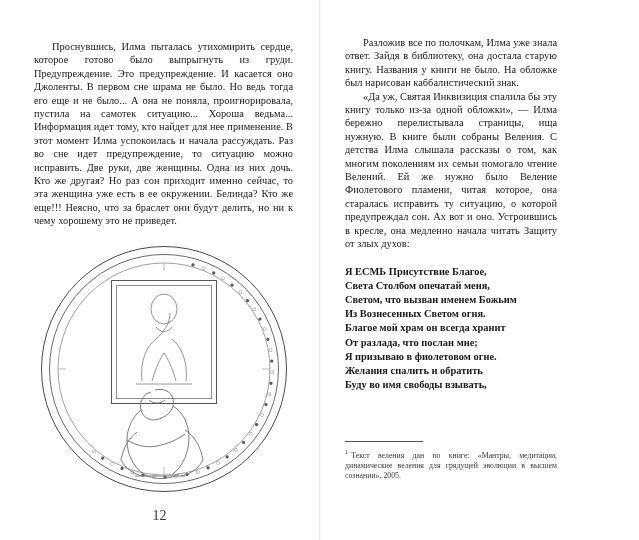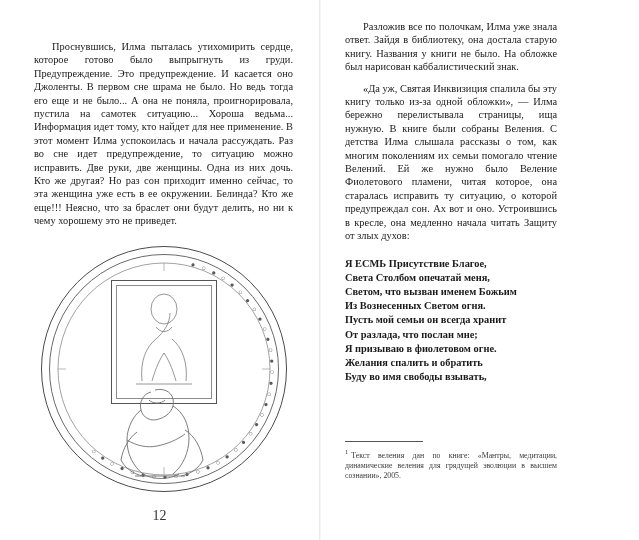--- a/index.html
+++ b/index.html
@@ -25,41 +25,41 @@
     position: relative;
     box-sizing: border-box;
     height: 100%;
   }
   .page-left {
     width: 319px;
     padding: 40px 26px 0 34px;
   }
   .page-right {
     width: 272px;
-    padding: 20px 34px 0 26px;
+    padding: 36px 34px 0 26px;
   }
   .gutter-shadow {
     position: absolute;
     top: 0;
     left: 319px;
     width: 2px;
     height: 100%;
     background: linear-gradient(to right, rgba(0,0,0,0.10), rgba(0,0,0,0.02));
   }
   p.body {
     margin: 0;
     text-align: justify;
     font-size: 10.4px;
     line-height: 13.4px;
     text-indent: 18px;
     hyphens: auto;
     -webkit-hyphens: auto;
   }
   p.body + p.body {
-    margin-top: 8px;
+    margin-top: 0;
   }
   .page-number {
     position: absolute;
     bottom: 16px;
     width: 100%;
     left: 0;
     text-align: center;
     font-size: 14px;
     color: #333;
   }
@@ -234,21 +234,21 @@
   <div class="page page-right">
 
     <p class="body">Разложив все по полочкам, Илма уже знала ответ. Зайдя в библиотеку, она достала старую книгу. Названия у книги не было. На обложке был нарисован каббалистический знак.</p>
     <p class="body">«Да уж, Святая Инквизиция спалила бы эту книгу только из-за одной обложки», — Илма бережно перелистывала страницы, ища нужную. В книге были собраны Веления. С детства Илма слышала рассказы о том, как многим поколениям их семьи помогало чтение Велений. Ей же нужно было Веление Фиолетового пламени, читая которое, она старалась исправить ту ситуацию, о которой предупреждал сон. Ах вот и оно. Устроившись в кресле, она медленно начала читать Защиту от злых духов:</p>
 
     <div class="verse">
       <div>Я ЕСМЬ Присутствие Благое,</div>
       <div>Света Столбом опечатай меня,</div>
       <div>Светом, что вызван именем Божьим</div>
       <div>Из Вознесенных Светом огня.</div>
-      <div>Пусть мой семьи он всегда хранит</div>
+      <div>Благое мой храм он всегда хранит</div>
       <div>От разлада, что послан мне;</div>
       <div>Я призываю в фиолетовом огне.</div>
       <div>Желания спалить и обратить</div>
       <div>Буду во имя свободы взывать,</div>
     </div>
 
     <div class="footnote-wrap">
       <div class="footnote-rule"></div>
       <div class="footnote"><span class="fn-mark">1</span><span>Текст веления дан по книге: «Мантры, медитации, динамические веления для грядущей эволюции в высшем сознании», 2005.</span></div>
     </div>

